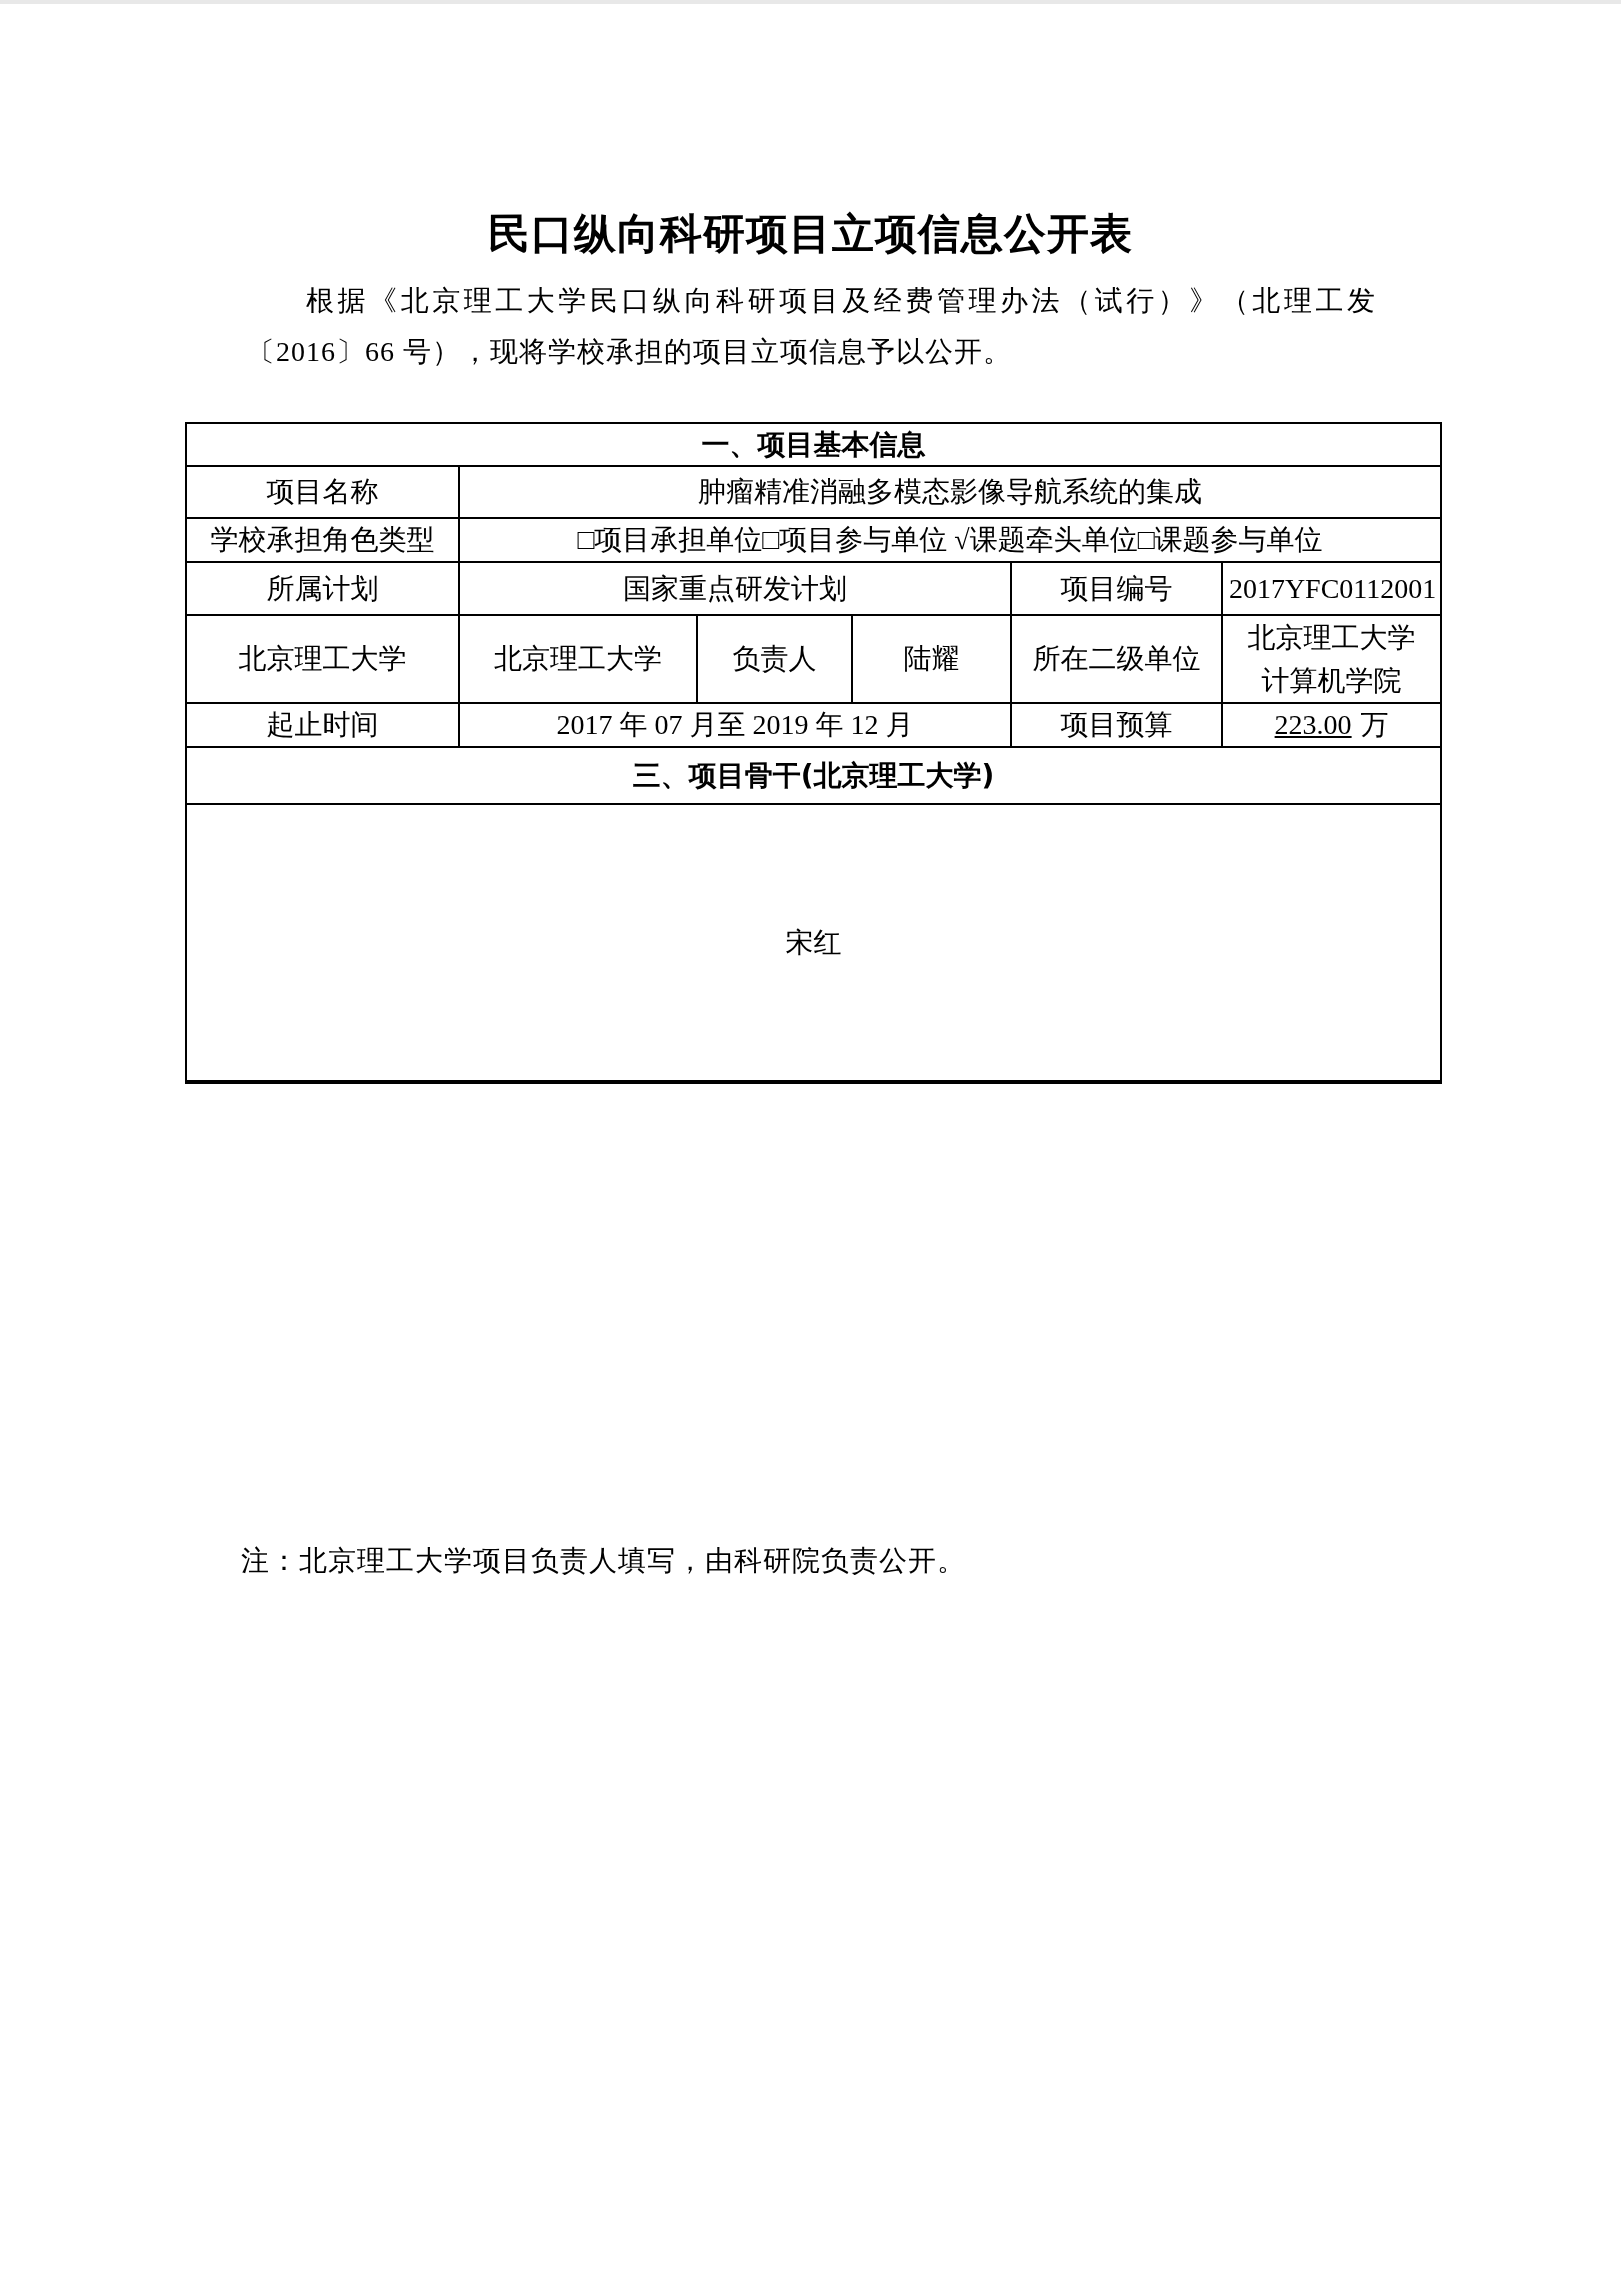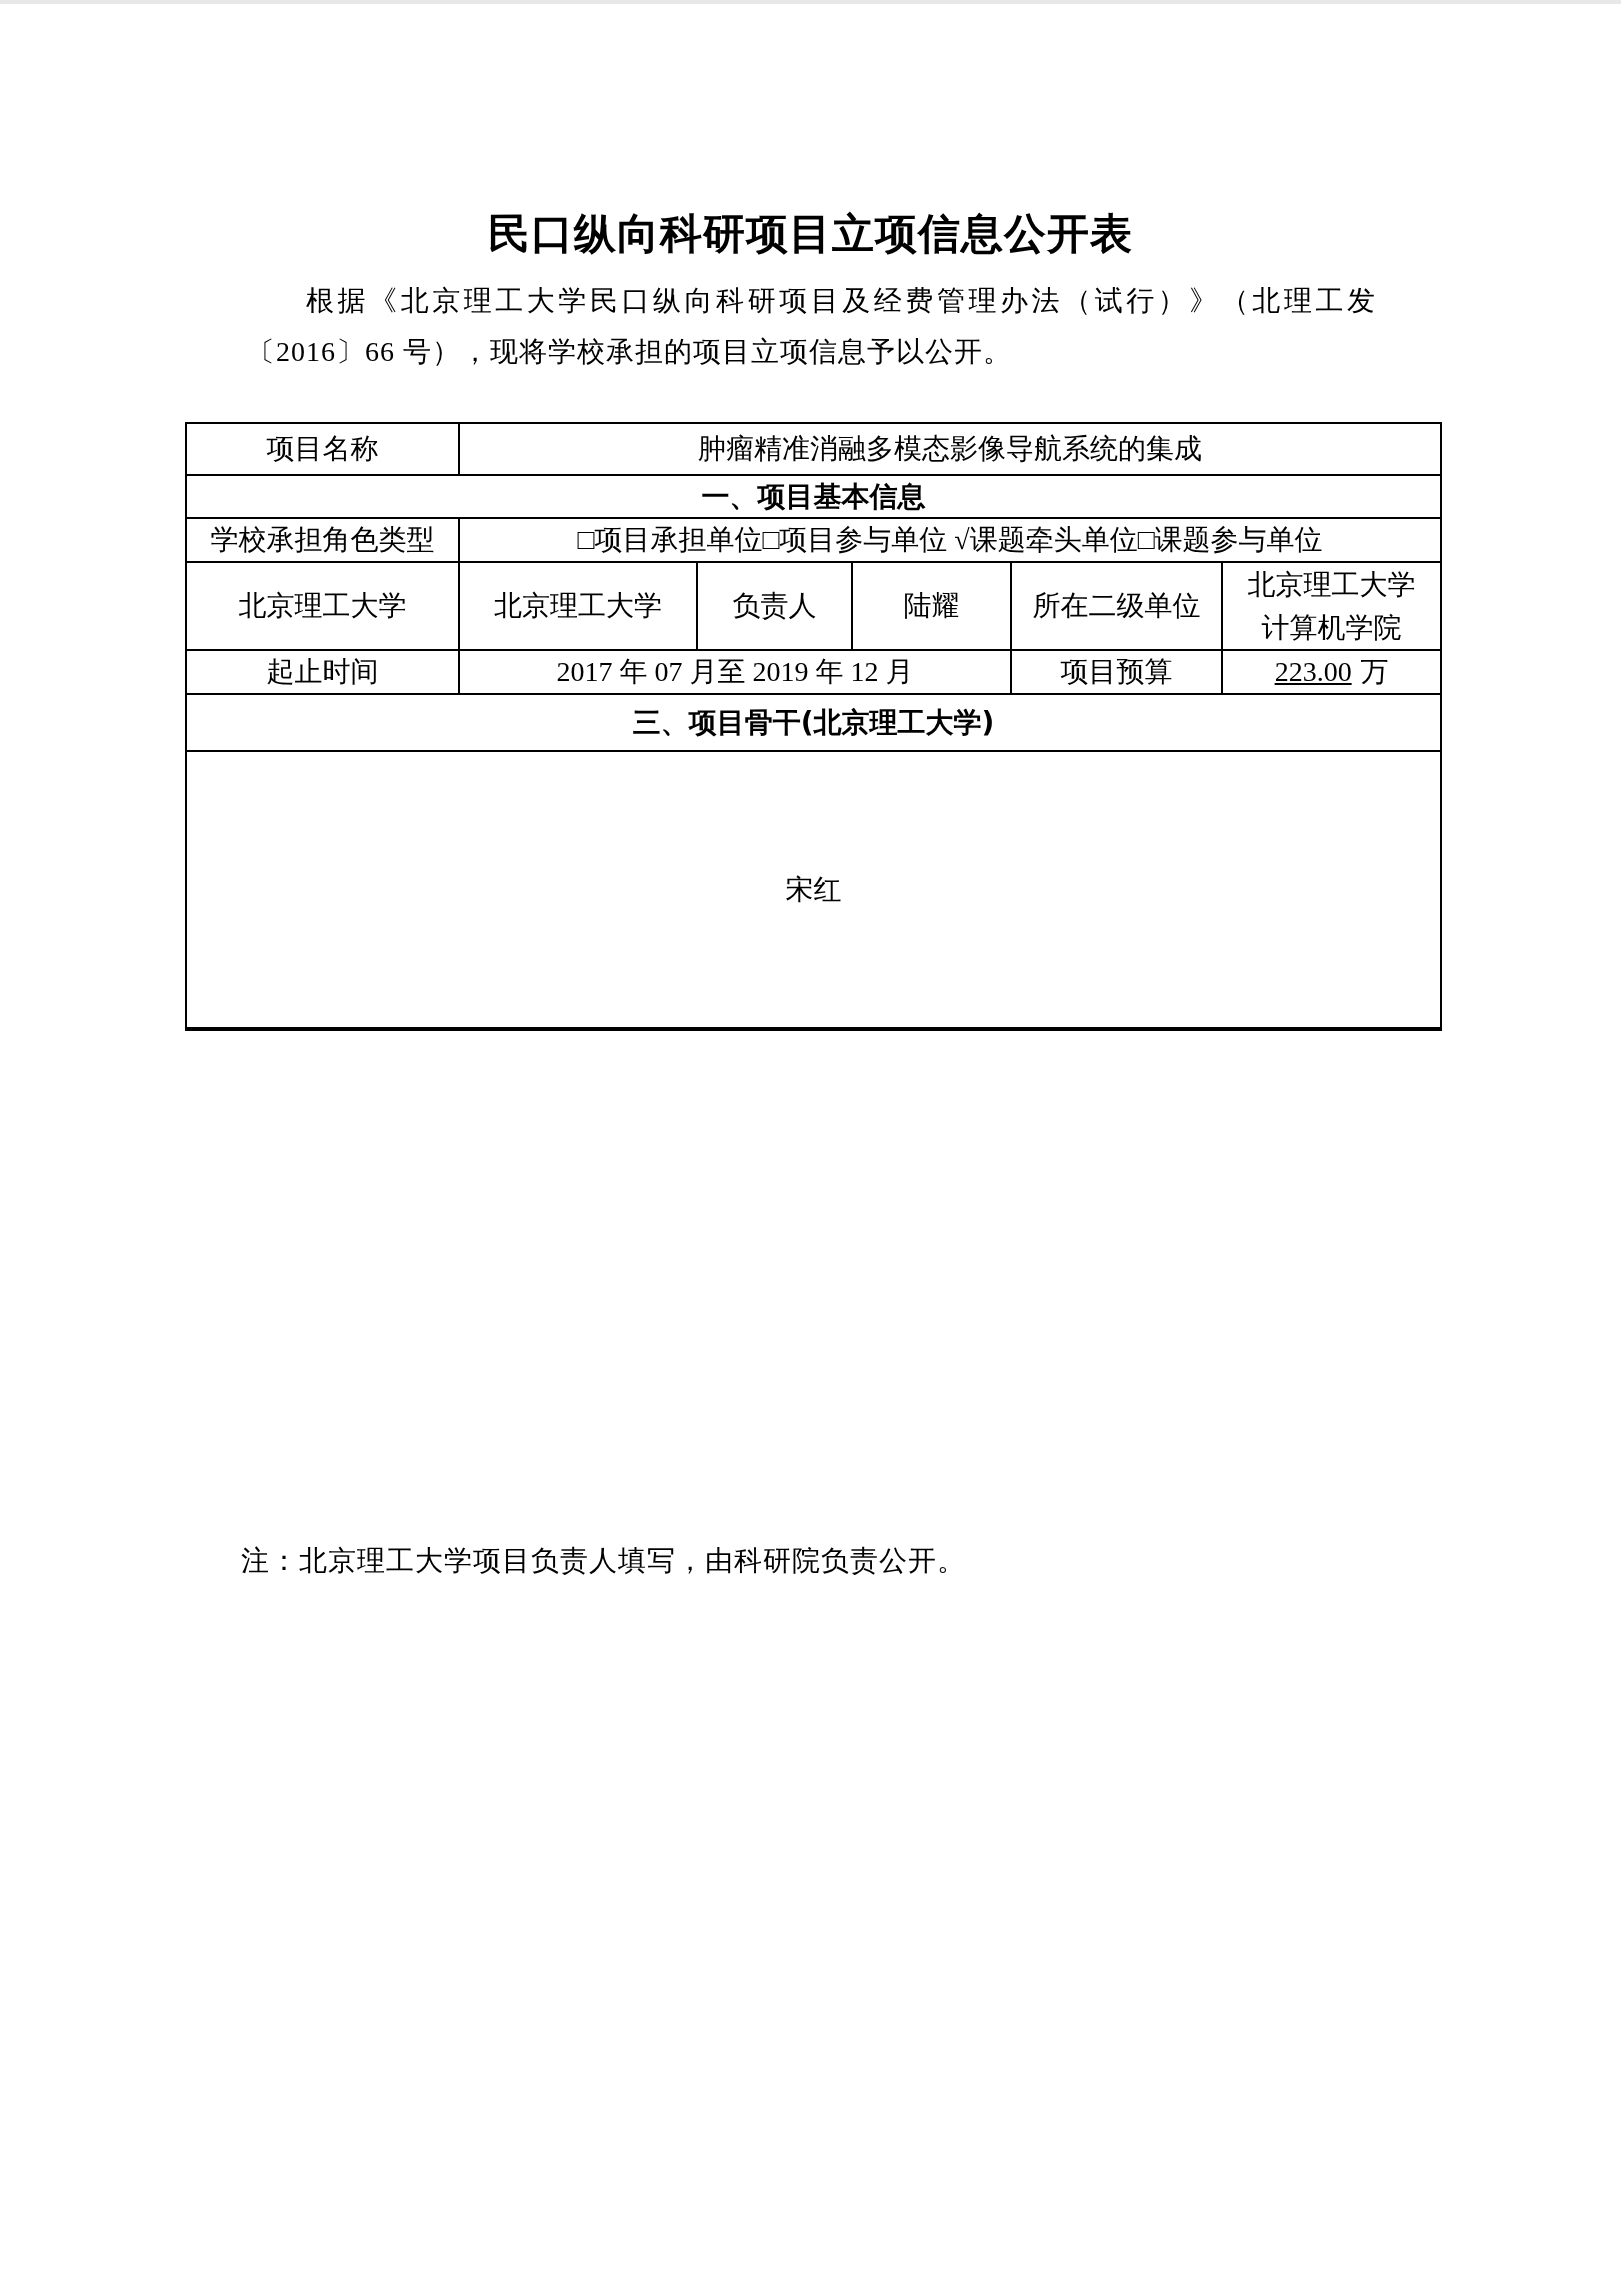--- a/index.html
+++ b/index.html
@@ -79,34 +79,40 @@
   <table class="form">
     <colgroup>
       <col style="width:273px">
       <col style="width:238px">
       <col style="width:155px">
       <col style="width:159px">
       <col style="width:211px">
       <col style="width:219px">
     </colgroup>
     <tbody>
+      <tr style="height:43px">
+        <td colspan="6" class="sec">一、项目基本信息</td>
+      </tr>
+
       <tr style="height:52px">
         <td>项目名称</td>
         <td colspan="5">肿瘤精准消融多模态影像导航系统的集成</td>
-      </tr>
-
-      <tr style="height:43px">
-        <td colspan="6" class="sec">一、项目基本信息</td>
       </tr>
 
       <tr style="height:44px">
         <td>学校承担角色类型</td>
         <td colspan="5">□项目承担单位□项目参与单位 √课题牵头单位□课题参与单位</td>
       </tr>
 
+      <tr style="height:53px">
+        <td>所属计划</td>
+        <td colspan="3">国家重点研发计划</td>
+        <td>项目编号</td>
+        <td class="num">2017YFC0112001</td>
+      </tr>
 
       <tr style="height:84px">
         <td>北京理工大学</td>
         <td>北京理工大学</td>
         <td>负责人</td>
         <td>陆耀</td>
         <td>所在二级单位</td>
         <td class="pre">北京理工大学
 计算机学院</td>
       </tr>

